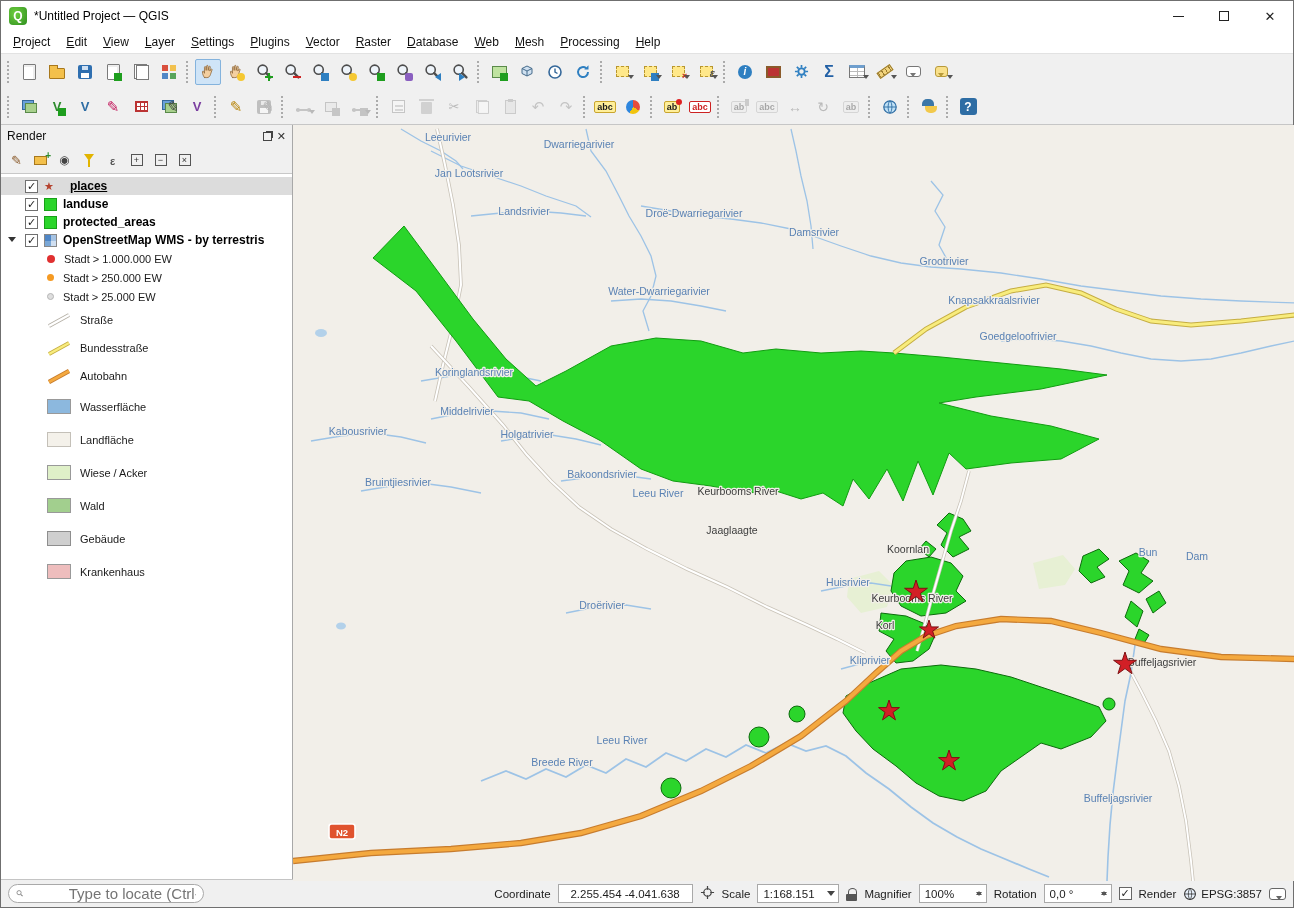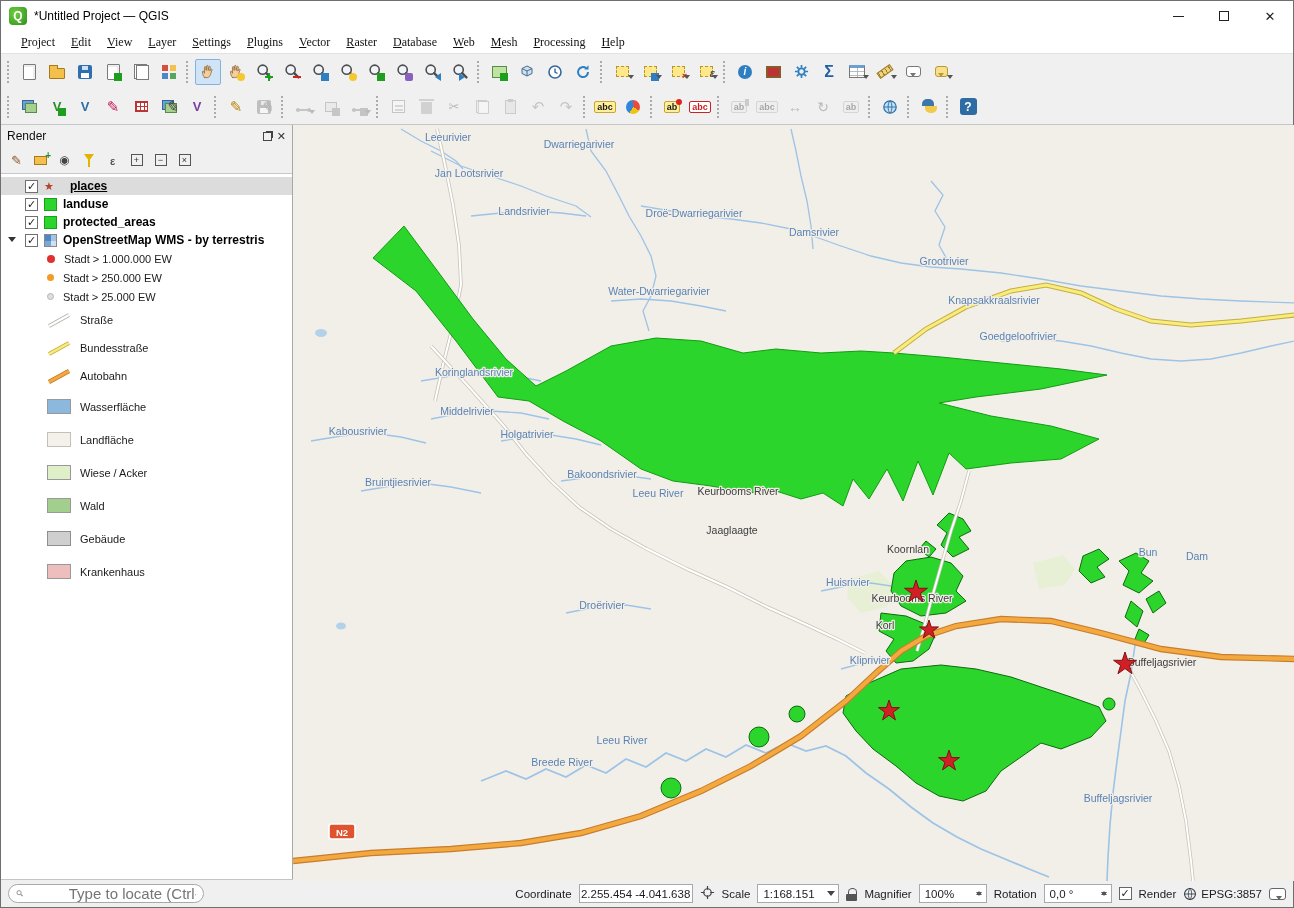--- a/index.html
+++ b/index.html
@@ -11,21 +11,21 @@
   .titlebar { height:30px; display:flex; align-items:center; padding-left:8px; background:#fff; flex:0 0 auto; }
   .qlogo { width:18px; height:18px; border-radius:4px; background:radial-gradient(circle at 35% 35%, #6fcf3f, #2f8f1f); color:#fff; font-weight:bold; font-size:12px; display:flex; align-items:center; justify-content:center; }
   .qlogo i { font-style:normal; }
   .tbtitle { margin-left:7px; font-size:12px; color:#000; }
   .wbtns { margin-left:auto; display:flex; height:100%; }
   .wbtn { width:46px; height:100%; display:flex; align-items:center; justify-content:center; font-size:13px; color:#222; }
   .glyph-min { width:11px; height:1px; background:#222; display:block; }
   .glyph-max { width:10px; height:10px; border:1px solid #222; display:block; }
 
   
-  .menubar { height:22px; background:#fff; display:flex; align-items:center; font-size:12px; color:#111; padding-left:12px; flex:0 0 auto;font-family:Liberation Serif, serif; }
+  .menubar { height:22px; background:#fff; display:flex; align-items:center; font-size:12px; color:#111; padding-left:4px; flex:0 0 auto; }
   .mitem { display:inline-block; padding:2px 8px; }
   .mitem::first-letter { text-decoration:underline; }
 
   
   .toolbar { height:36px; background:#f0f0f0; display:flex; align-items:center; padding:0 3px; flex:0 0 auto; }
   .toolbar.row1 { border-top:1px solid #e2e2e2; }
   .toolbar.row2 { border-bottom:1px solid #c6c6c6; }
   .grip { width:5px; height:22px; margin:0 3px; border-left:2px dotted #ababab; }
   .tb { position:relative; width:26px; height:26px; margin:0 1px; display:flex; align-items:center; justify-content:center; border:1px solid transparent; border-radius:2px; background:transparent; }
   .tb.active { background:#cfe4f7; border-color:#84b3dd; }
@@ -172,21 +172,21 @@
   .maplbl { font-size:10.5px; paint-order:stroke; stroke:#f2efe9; stroke-width:2.5px; stroke-linejoin:round; font-family:"Liberation Sans",sans-serif; }
   .lblr { fill:#5a82b4; }
   .lblp { fill:#3c3c3c; }
 
   
   .statusbar { height:28px; flex:0 0 auto; background:#f0f0f0; border-top:1px solid #c4c4c4; display:flex; align-items:center; padding:0 7px; font-size:11.5px; gap:7px; color:#1c1c1c; }
   .locate { display:flex; align-items:center; border:1px solid #a9a9a9; border-radius:10px; background:#fff; height:19px; width:196px; padding:0 7px; gap:5px; flex:0 0 auto; }
   .locate input { border:none; outline:none; font-size:15px; width:100%; font-family:inherit; color:#333; background:transparent;margin-left:40px; }
   .spacer { flex:1; }
   .sbox { height:19px; background:#fff; border:1px solid #a9a9a9; display:flex; align-items:center; padding:0 5px; font-size:11.5px; white-space:nowrap; }
-  .coordbox { width:114px; justify-content:center; }
+  .coordbox { width:135px; justify-content:center; }
   .combo { width:82px; justify-content:space-between; padding-right:3px; }
   .dd2 { width:0; height:0; border:4px solid transparent; border-top:5px solid #444; margin-top:4px; }
   .spinbox { padding-right:14px; position:relative; width:68px; }
   .spinbox::before, .spinbox::after { content:""; position:absolute; right:4px; border:3px solid transparent; }
   .spinbox::before { top:3px; border-bottom:4px solid #555; }
   .spinbox::after { bottom:3px; border-top:4px solid #555; }
   .chkbox { width:13px; height:13px; border:1px solid #666; background:#fff; display:flex; align-items:center; justify-content:center; font-size:11px; color:#1c1c1c; }
   .chkbox::before { content:"✓"; }
   .lockic { width:11px; height:13px; position:relative; margin-top:2px; }
   .lockic::before { content:""; position:absolute; top:0; left:2px; width:7px; height:7px; border:1.5px solid #555; border-radius:50% 50% 0 0; border-bottom:none; }

